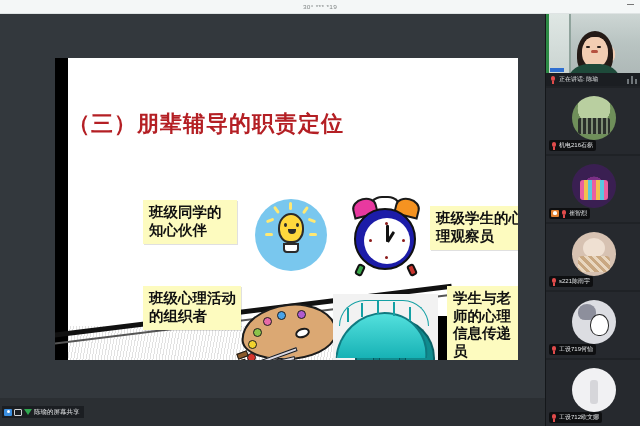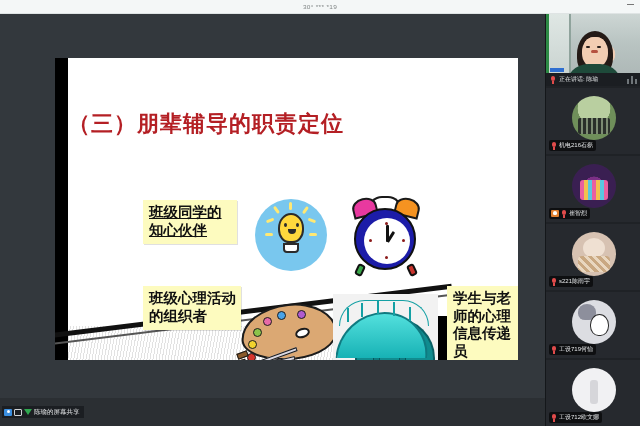--- a/index.html
+++ b/index.html
@@ -61,21 +61,21 @@
     font-family:"DejaVu Sans","Liberation Sans",sans-serif;
     font-size:22px; font-weight:bold; color:#b41f24; letter-spacing:1px;margin-top:15px;
   }
 
   .ybox {
     position:absolute; background:#fdfbbf;
     font-family:"DejaVu Sans","Liberation Sans",sans-serif;
     font-weight:bold; color:#111; font-size:14.5px; line-height:1.22;
     padding:4px 5px 5px 6px; box-shadow:1px 1px 0 rgba(0,0,0,.12);
   }
-  #ybox1 { left:88px;  top:142px; width:94px;text-decoration:underline; }
+  #ybox1 { left:88px;  top:142px; width:94px; }
   #ybox2 { left:375px; top:148px; width:98px; }
   #ybox3 { left:88px;  top:228px; width:98px; }
   #ybox4 { left:392px; top:228px; width:80px; }
 
   
   .art-bulb { position:absolute; left:200px; top:141px; width:72px; height:72px; }
   .bulb-circle {
     position:absolute; inset:0; border-radius:50%; background:#79c7ee;
   }
   .bulb-body {
@@ -327,20 +327,21 @@
         <div class="br-rail"></div>
         <div class="br-post" style="left:14px;top:14px;height:14px;"></div>
         <div class="br-post" style="left:28px;top:9px;height:14px;"></div>
         <div class="br-post" style="left:44px;top:6px;height:14px;"></div>
         <div class="br-post" style="left:60px;top:8px;height:14px;"></div>
         <div class="br-post" style="left:76px;top:13px;height:14px;"></div>
 
       </div>
 
       <div class="ybox" id="ybox1">班级同学的知心伙伴</div>
+      <div class="ybox" id="ybox2">班级学生的心理观察员</div>
       <div class="ybox" id="ybox4">学生与老师的心理信息传递员</div>
       <div class="ybox" id="ybox3">班级心理活动的组织者</div>
     </div>
   </div>
 
   <div class="bottombar">
     <div class="share-chip">
       <span class="ic-person"></span>
       <span class="ic-screen"></span>
       <span class="ic-down"></span>

